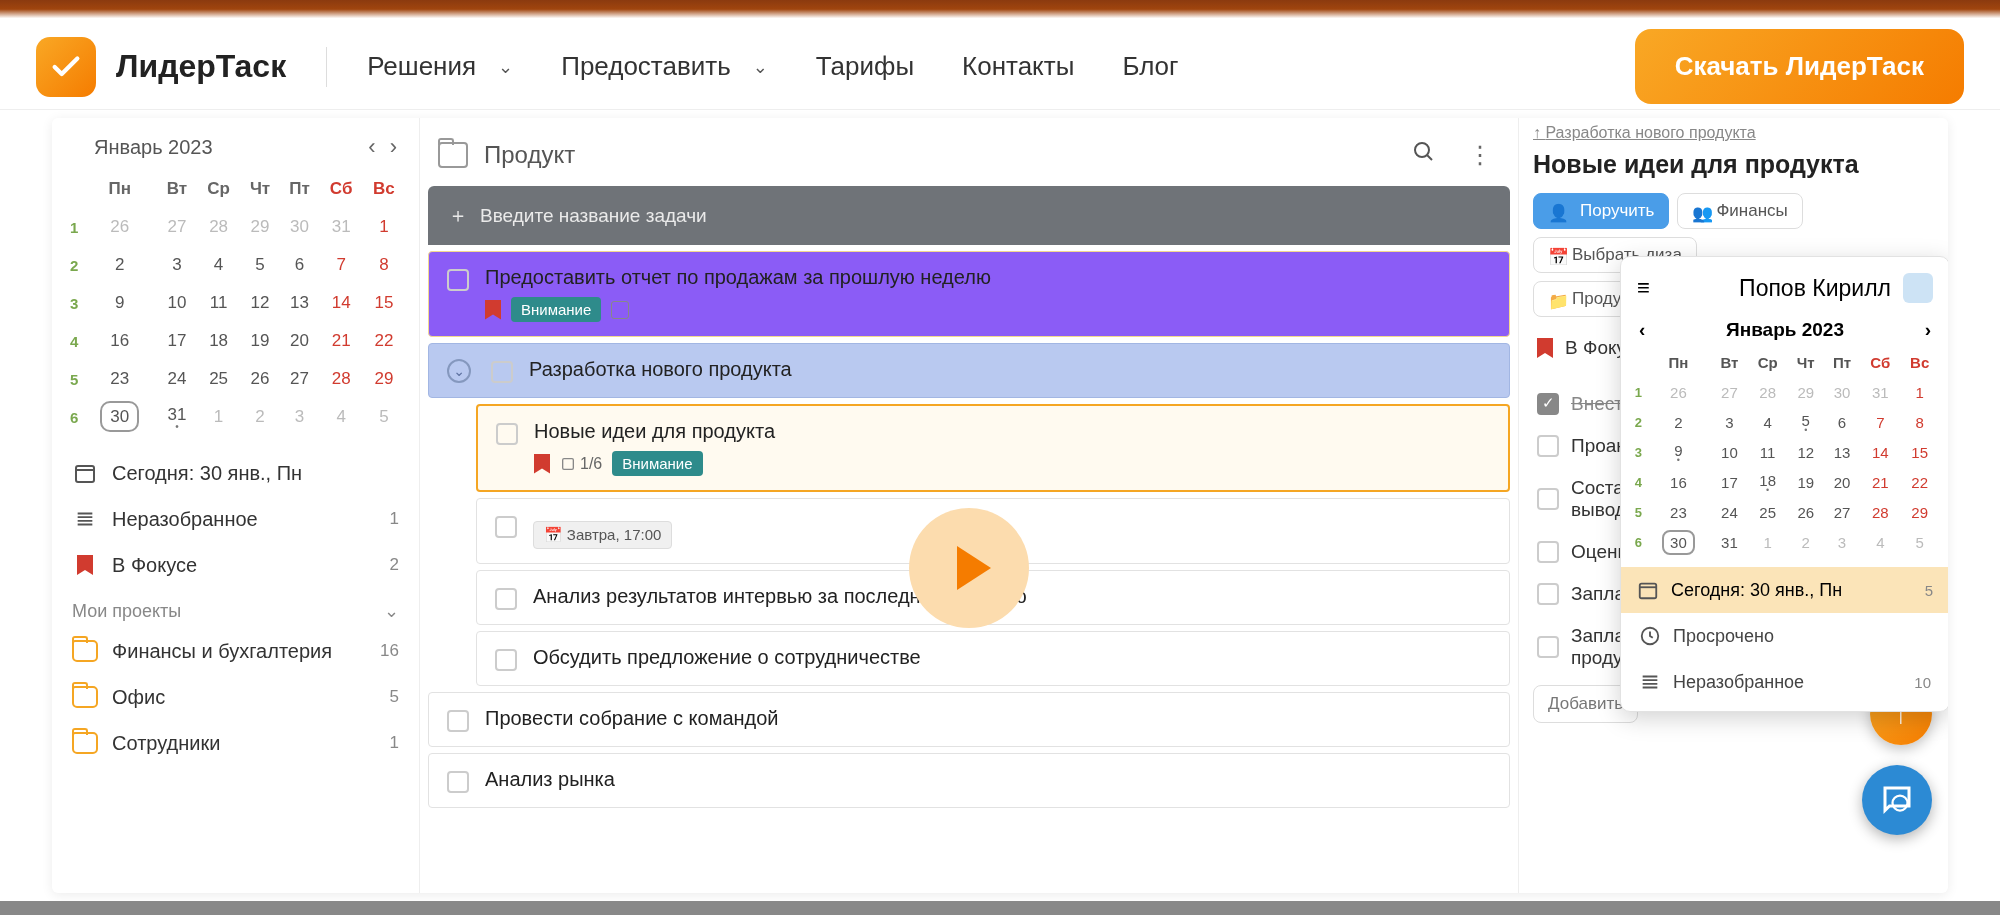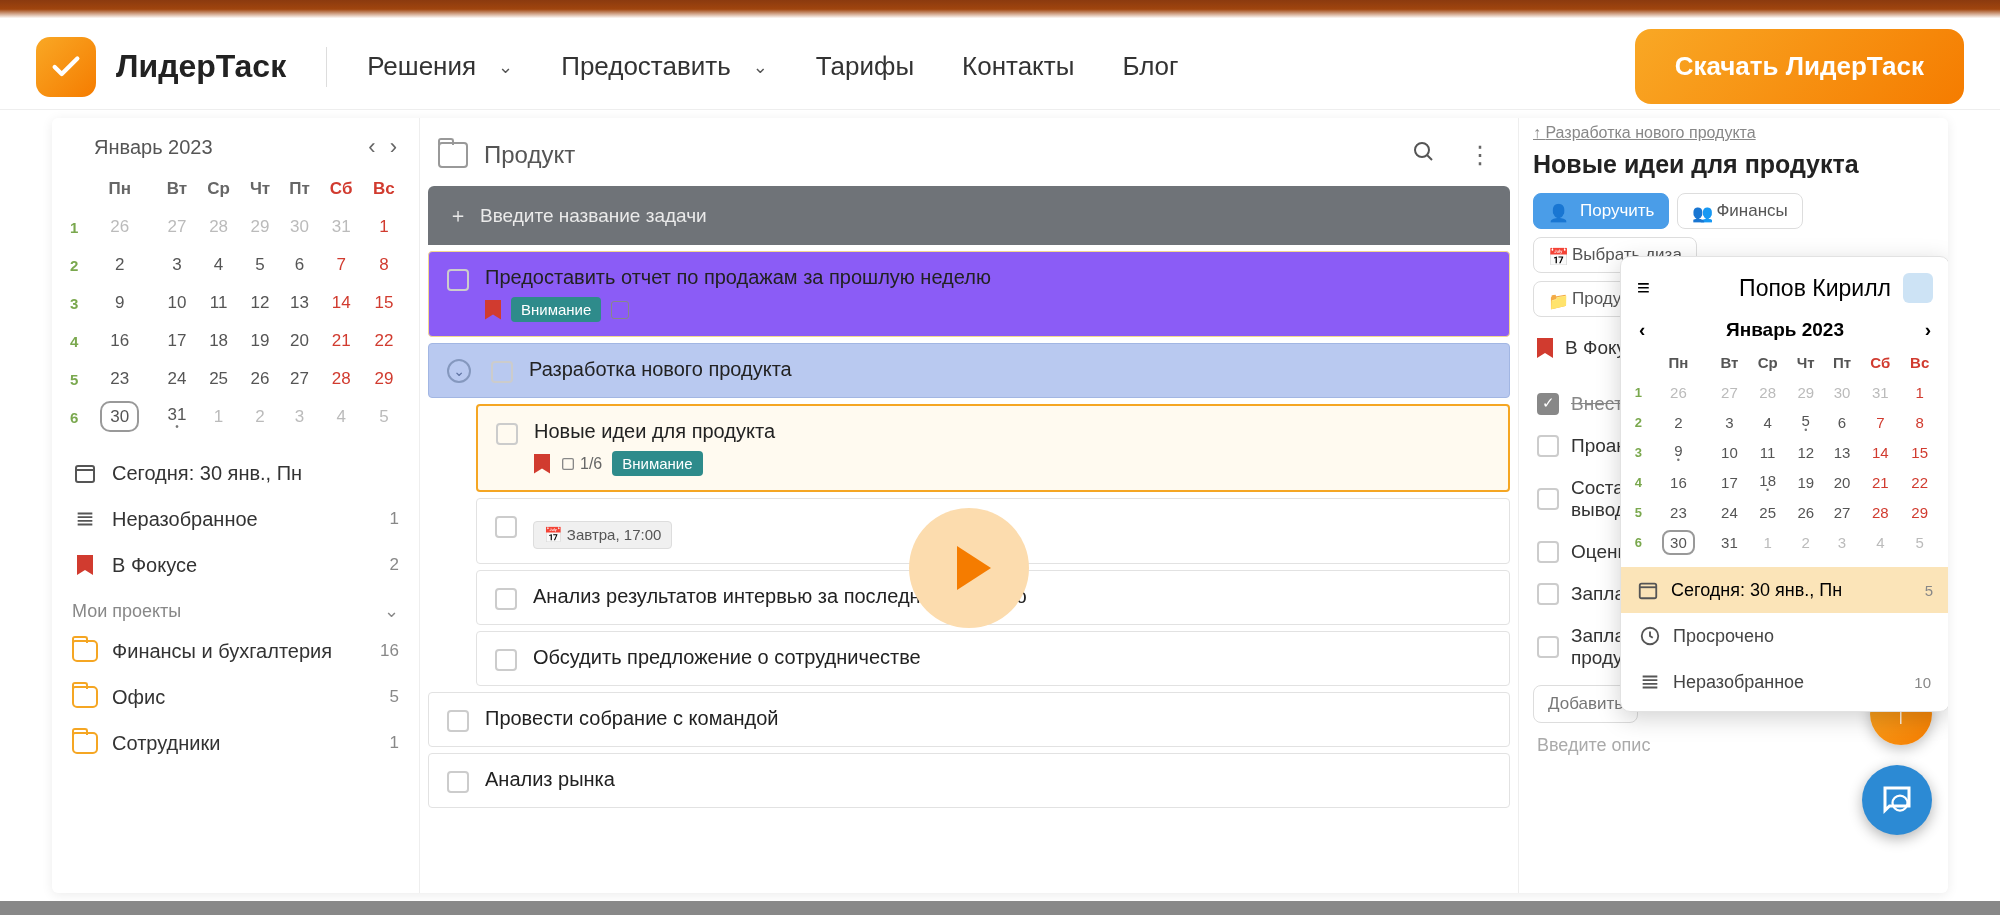--- a/index.html
+++ b/index.html
@@ -440,21 +440,20 @@
       <div class="ritem">
           <span class="chk"></span>
           <span>Заплани</span>
         </div>
       <div class="ritem">
           <span class="chk"></span>
           <span><span>Заплани</span><br><span>продукт</span></span>
         </div>
     </div>
     <div class="addchip2">Добавить</div>
-    <div class="desc-ph">Введите опис</div>
 
     
     <div class="popup">
       <div class="pop-head">
         <span class="menu">≡</span>
         <span class="user">Попов Кирилл</span>
         <span class="ava"></span>
       </div>
       <div class="pop-cal-head">
         <span>‹</span>

